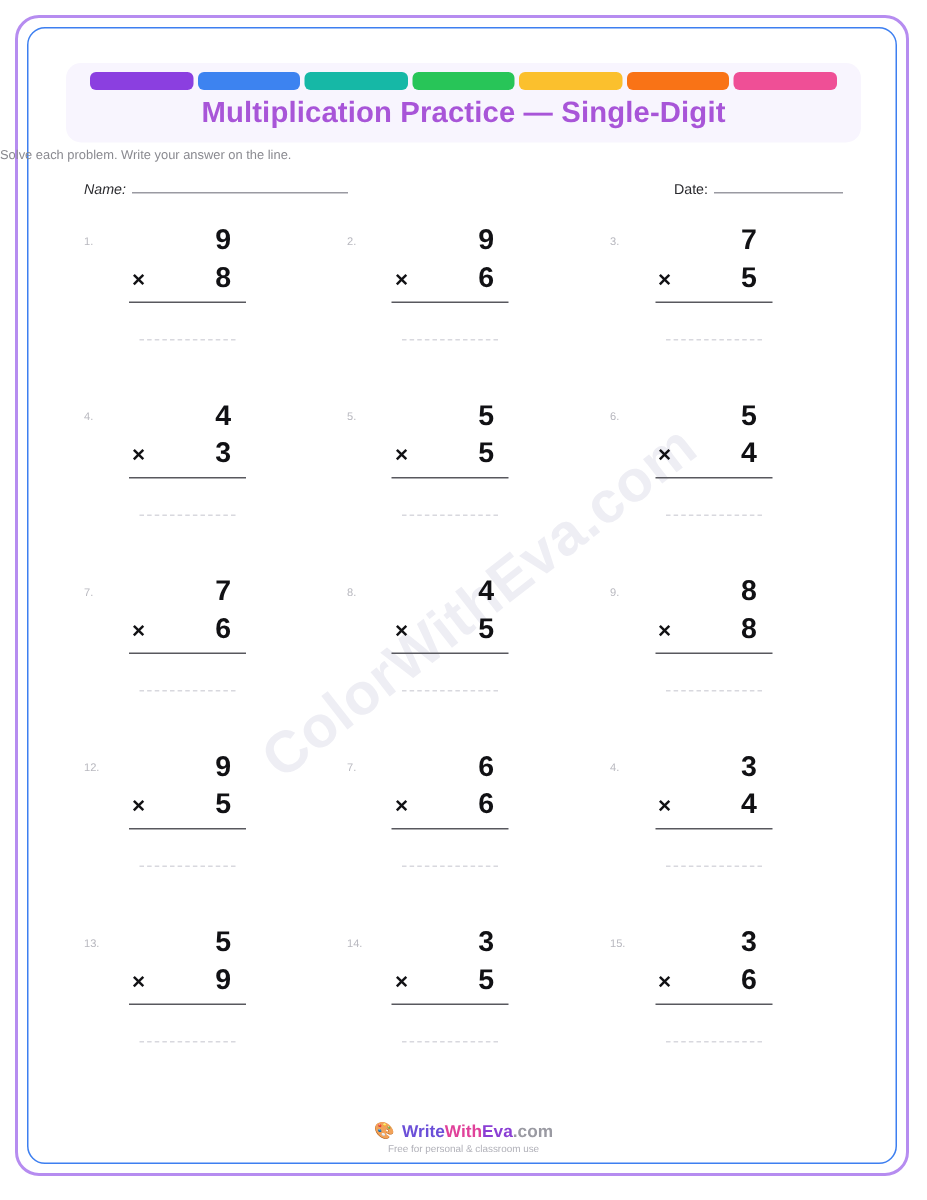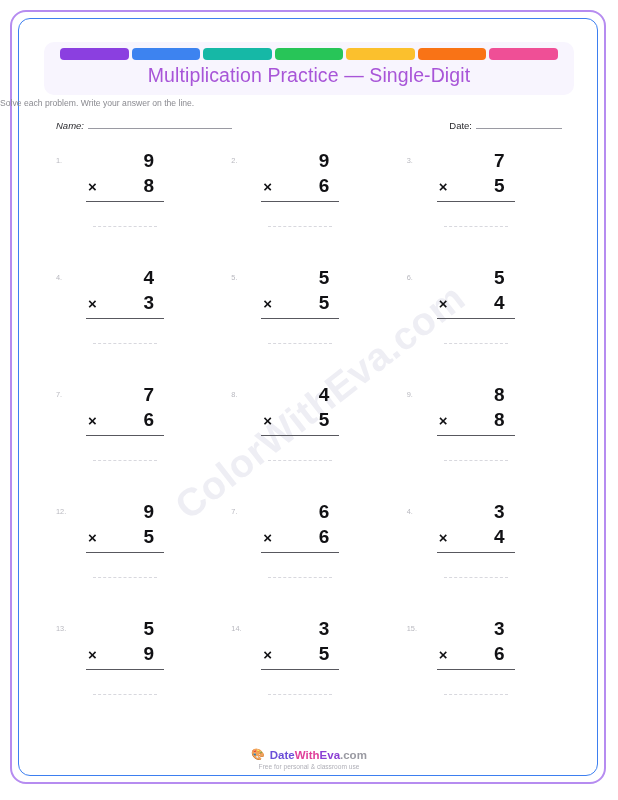--- a/index.html
+++ b/index.html
@@ -82,21 +82,21 @@
     margin: 0 16px 4px 16px;
   }
   #color-bar .swatch {
     flex: 1 1 0;
     height: 12px;
     border-radius: 4px;
   }
   #worksheet-title {
     text-align: center;
     font-size: 19.5px;
-    font-weight: normal;
+    font-weight: bold;
     color: #a855d8;
     letter-spacing: 0.1px;
     margin-top: 3px;
   }
 
   #subtitle {
     position: absolute;
     left: 0; top: 98px;
     width: 618px;
     font-size: 8.6px;
@@ -461,19 +461,19 @@
             </div>
             <div class="prob-rule"></div>
             <div class="prob-answer"></div>
           </div>
         </div>
       </div>
 
     <div id="footer">
       <div id="brand-line">
         <span id="palette-icon">🎨</span>
-        <span><span class="brand-color">Date</span><span class="brand-with">With</span><span class="brand-eva">Eva</span><span class="brand-tld">.com</span></span>
+        <span><span class="brand-color">Write</span><span class="brand-with">With</span><span class="brand-eva">Eva</span><span class="brand-tld">.com</span></span>
       </div>
       <div id="footer-note">Free for personal &amp; classroom use</div>
     </div>
 
   </div>
 </div>
 
 </body></html>

